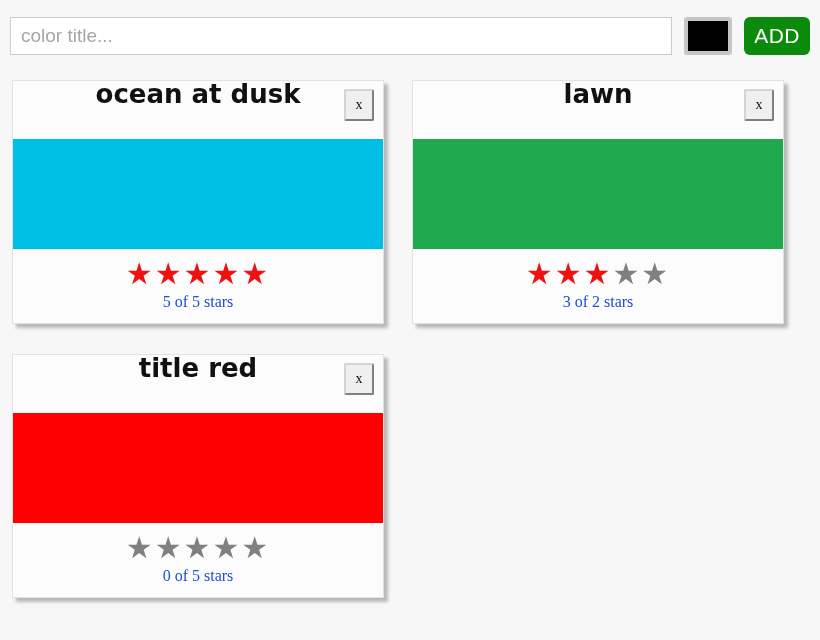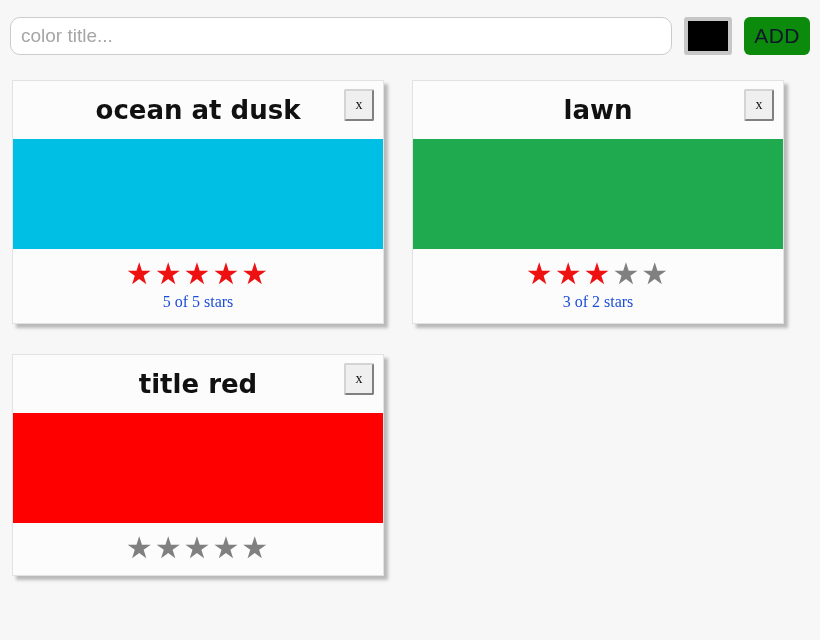--- a/index.html
+++ b/index.html
@@ -20,21 +20,21 @@
     align-items: center;
     padding: 10px 10px 0 10px;
     box-sizing: border-box;
     height: 62px;
   }
   .title-input {
     flex: 1 1 auto;
     height: 38px;
     box-sizing: border-box;
     border: 1px solid #ccc;
-    border-radius: 10px;
+    border-radius: 0;
     background: #ffffff;
     font-family: "Liberation Sans", sans-serif;
     font-size: 19px;
     color: #333;
     padding: 0 10px;
     outline: none;
   }
   .title-input::placeholder {
     color: #a6a6a6;
     opacity: 1;
@@ -50,21 +50,21 @@
     padding: 0;
     cursor: pointer;
     flex: 0 0 auto;
   }
   .add-button {
     margin-left: 12px;
     height: 38px;
     min-width: 56px;
     box-sizing: border-box;
     background: #0b8a0b;
-    color: #0f172a;
+    color: #ffffff;
     border: none;
     border-radius: 6px;
     font-family: "Liberation Sans", sans-serif;
     font-size: 21px;
     font-weight: 400;
     letter-spacing: 0.5px;
     cursor: pointer;
     padding: 0 10px;
     flex: 0 0 auto;
   }
@@ -83,21 +83,21 @@
     border: 1px solid #e2e2e2;
     box-shadow: 4px 4px 3px rgba(110, 110, 110, 0.45);
     box-sizing: border-box;
     position: relative;
   }
 
   .card-header {
     position: relative;
     height: 58px;
     display: flex;
-    align-items: center;
+    align-items: flex-start;
     justify-content: center;
   }
   .card-title {
     font-family: "DejaVu Sans", sans-serif;
     font-size: 26px;
     font-weight: bold;
     color: #111111;
     text-align: center;
     padding: 0 46px;
     line-height: 1;
@@ -181,15 +181,16 @@
       </div>
     </div>
     <div class="color-card">
       <div class="card-header">
         <div class="card-title">title red</div>
         <button class="card-close">x</button>
       </div>
       <div class="card-color-band" style="background: rgb(255, 0, 0);"></div>
       <div class="card-footer">
         <div class="stars"><span class="star star-empty">★</span><span class="star star-empty">★</span><span class="star star-empty">★</span><span class="star star-empty">★</span><span class="star star-empty">★</span></div>
+        <div class="rating-caption">0 of 5 stars</div>
       </div>
     </div>
   </div>
 
 </body></html>

